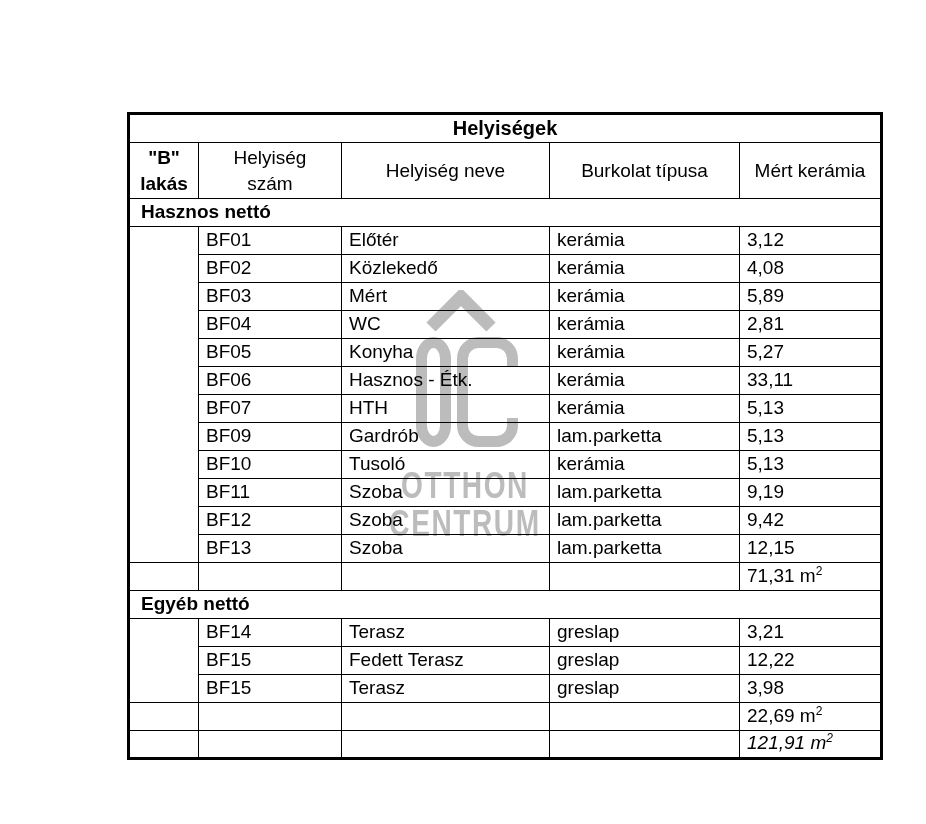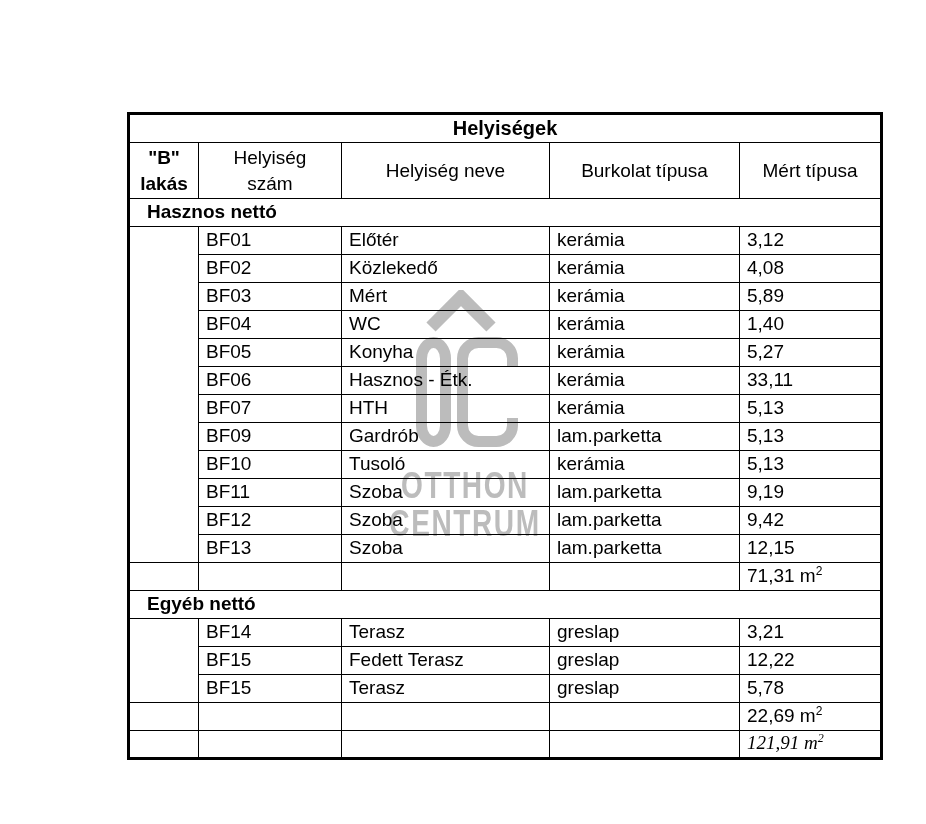--- a/index.html
+++ b/index.html
@@ -40,26 +40,26 @@
   tr.title-row td {
     height: 29px; text-align: center; vertical-align: middle;
     font-weight: bold; font-size: 20px; padding: 1px 0 2px 0;
   }
   tr.header-row th {
     height: 56px; text-align: center; vertical-align: middle;
     padding: 0 2px; line-height: 26px; white-space: normal;
   }
   tr.header-row th.bold { font-weight: bold; }
   tr.section-row td {
-    height: 28px; font-weight: bold; padding-left: 17px; vertical-align: bottom;
+    height: 28px; font-weight: bold; padding-left: 11px; vertical-align: bottom;
   }
   tr.data-row td { height: 28px; }
   tr.total-row td { height: 28px; }
   td.total-cell { font-weight: bold; }
-  tr.grand-row td.total-cell { font-style: italic; font-family: Liberation Serif, serif; }
+  tr.grand-row td.total-cell { font-style: italic; }
   td.total-cell sup { font-size: 12px; line-height: 0; vertical-align: super; }
 </style>
 </head>
 <body>
 
 <div class="page">
 
   <div class="watermark" style="color: rgb(188, 188, 188);">
     <svg class="wm-roof" width="76" height="44" viewBox="0 0 76 44">
       <path d="M8 37 L38 7 L68 37" fill="none" stroke="currentColor" stroke-width="13" stroke-linecap="butt" stroke-linejoin="miter"></path>
@@ -95,21 +95,21 @@
               <div>Helyiség</div>
               <div>szám</div>
             </th>
             <th>
               <div>Helyiség neve</div>
             </th>
             <th>
               <div>Burkolat típusa</div>
             </th>
             <th>
-              <div>Mért típusa</div>
+              <div>Mért kerámia</div>
             </th>
           </tr>
       </thead>
       <tbody>
           <tr class="section-row">
             <td colspan="5">Hasznos nettó</td>
           </tr>
           <tr class="data-row">
             <td rowspan="12"></td>
             <td>BF01</td>
@@ -126,21 +126,21 @@
           <tr class="data-row">
             <td>BF03</td>
             <td>Mért</td>
             <td>kerámia</td>
             <td>5,89</td>
           </tr>
           <tr class="data-row">
             <td>BF04</td>
             <td>WC</td>
             <td>kerámia</td>
-            <td>1,40</td>
+            <td>2,81</td>
           </tr>
           <tr class="data-row">
             <td>BF05</td>
             <td>Konyha</td>
             <td>kerámia</td>
             <td>5,27</td>
           </tr>
           <tr class="data-row">
             <td>BF06</td>
             <td>Hasznos - Étk.</td>
@@ -203,21 +203,21 @@
           <tr class="data-row">
             <td>BF15</td>
             <td>Fedett Terasz</td>
             <td>greslap</td>
             <td>12,22</td>
           </tr>
           <tr class="data-row">
             <td>BF15</td>
             <td>Terasz</td>
             <td>greslap</td>
-            <td>5,78</td>
+            <td>3,98</td>
           </tr>
           <tr class="total-row">
             <td></td>
             <td></td>
             <td></td>
             <td></td>
             <td class="total-cell"><span>22,69 m</span><sup>2</sup></td>
           </tr>
           <tr class="total-row grand-row">
             <td></td>

